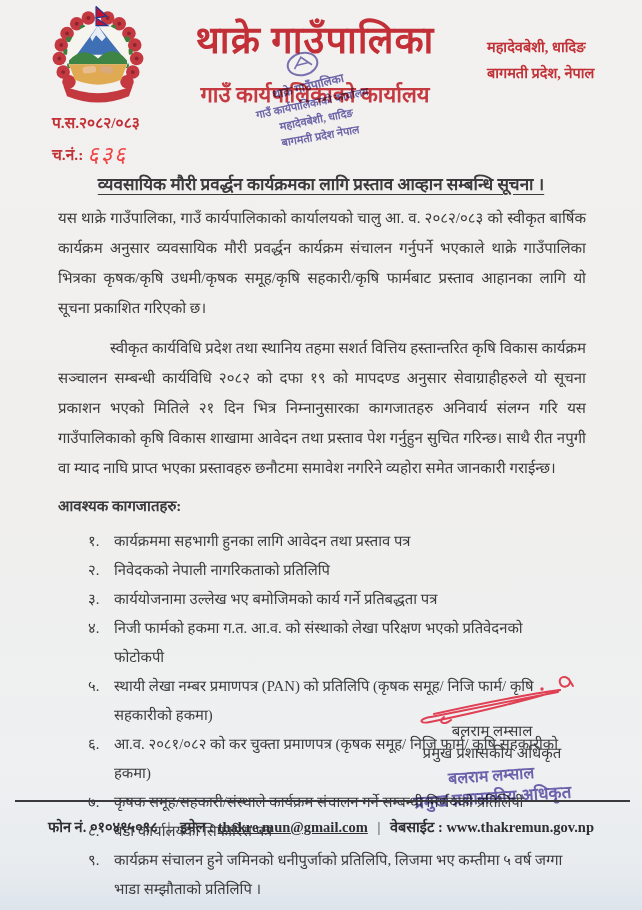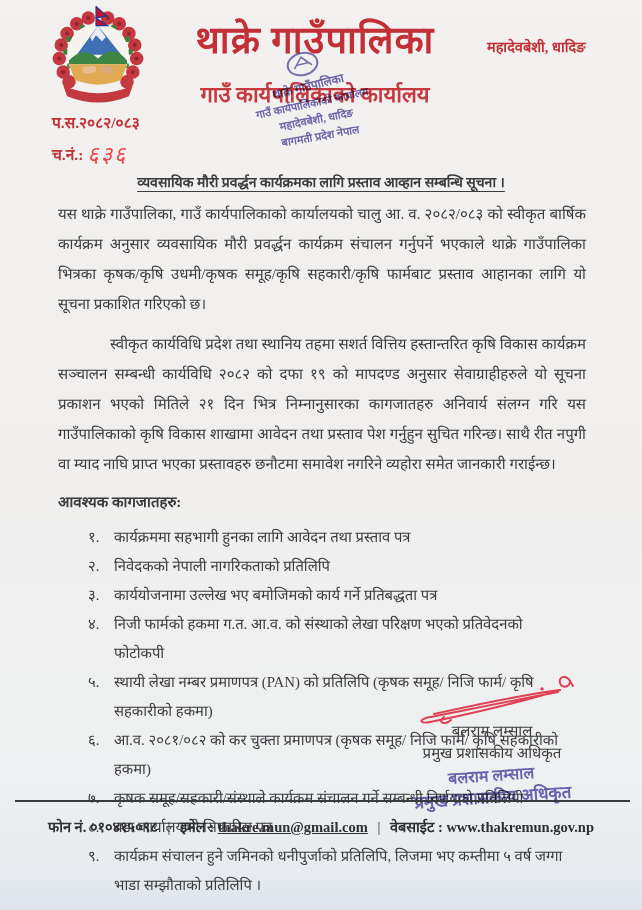--- a/index.html
+++ b/index.html
@@ -31,21 +31,21 @@
     color:rgba(84,74,163,0.82);
     text-align:center; font-weight:bold; line-height:17px;
     mix-blend-mode:multiply; pointer-events:none;
   }
   .stamp .s1 { font-size:12px; }
   .stamp .s2 { font-size:11px; transform:rotate(2deg); }
   .stamp .s3 { font-size:11px; transform:rotate(3deg); }
   .stamp .s4 { font-size:11px; transform:rotate(4deg); }
   .stamp svg { display:block; margin:0 auto 2px auto; }
   
-  .subject { margin-top:6px; text-align:center; font-weight:bold; font-size:14px;
+  .subject { margin-top:6px; text-align:center; font-weight:bold; font-size:17px;
              text-decoration:underline; text-underline-offset:4px;font-family:Liberation Serif, serif; }
   .para { margin:8px 56px 0 58px; text-align:justify; font-size:15px; line-height:30px; }
   .para.indent { text-indent:52px; margin-top:10px; }
   .docs-heading { margin:12px 0 0 58px; font-weight:bold; font-size:15px; }
   .doc-list { margin:12px 70px 0 88px; }
   .doc-item { display:flex; line-height:29px; font-size:14.8px; }
   .doc-num { width:26px; flex:none; }
   .doc-text { flex:1; }
   
   .sig-block { position:absolute; top:672px; left:372px; width:240px; text-align:center; }
@@ -129,20 +129,21 @@
     </g>
   </svg>
 
   <div class="title-block">
     <div class="title">थाक्रे गाउँपालिका</div>
     <div class="subtitle">गाउँ कार्यपालिकाको कार्यालय</div>
   </div>
 
   <div class="addr-block">
     <div>महादेवबेशी, धादिङ</div>
+    <div>बागमती प्रदेश, नेपाल</div>
   </div>
 
   <div class="refno">प.स.२०८२/०८३</div>
   <div class="chano">
     <span>च.नं.:</span>
     <span class="hand">६३६</span>
   </div>
 
   <div class="stamp">
     <svg width="46" height="26" viewBox="0 0 46 26">

